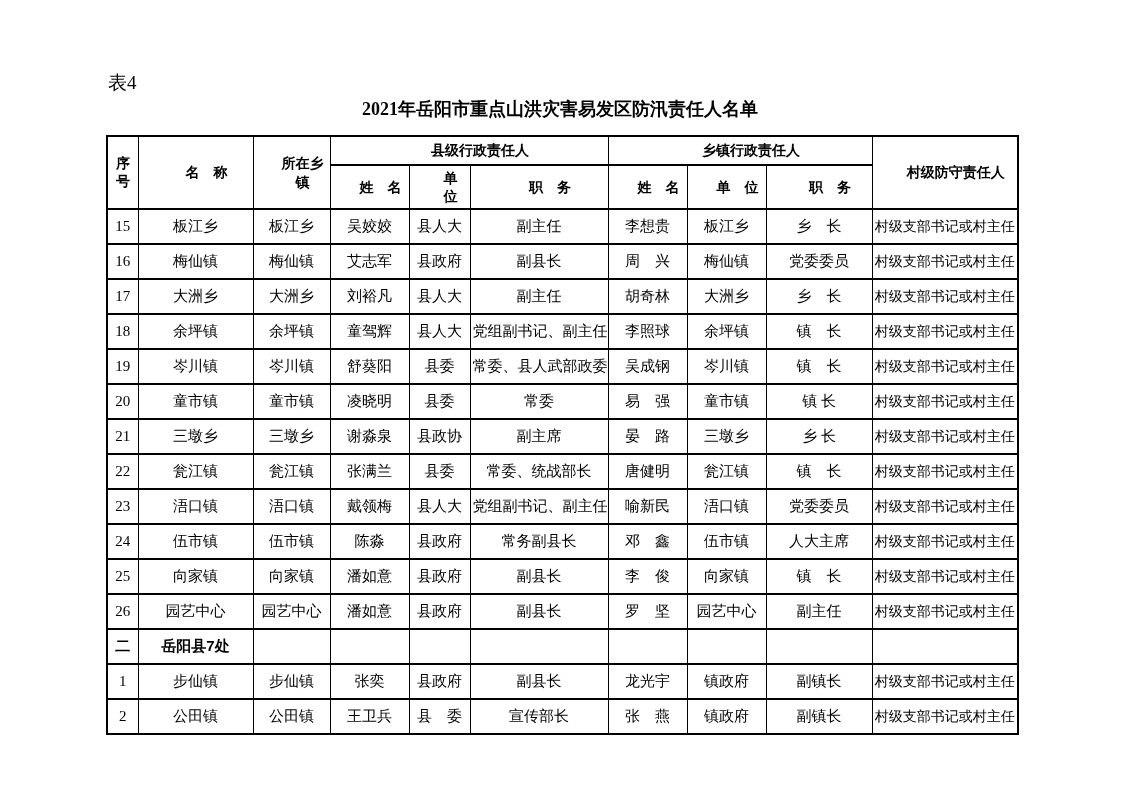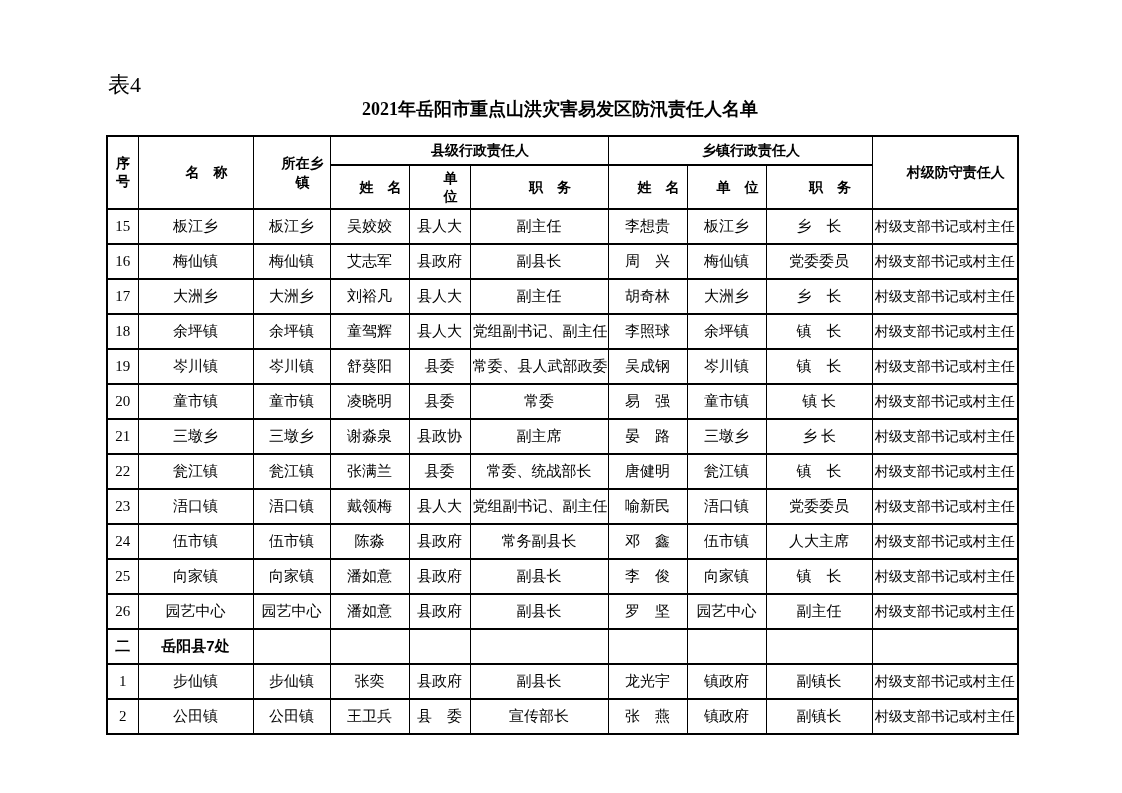--- a/index.html
+++ b/index.html
@@ -8,21 +8,21 @@
     width: 1122px; height: 793px;
     background: #ffffff;
     color: #000000;
     font-family: "Liberation Serif", serif;
     position: relative;
     overflow: hidden;
   }
   .table-label {
     position: absolute;
     left: 108px; top: 70px;
-    font-size: 22px;
+    font-size: 19px;
     font-family: "Liberation Serif", serif;
     text-align: right;
   }
   .doc-title {
     position: absolute;
     left: 362px; top: 97px;
     font-size: 18px;
     font-weight: bold;
     white-space: nowrap;
     font-family: "Liberation Serif", serif;

